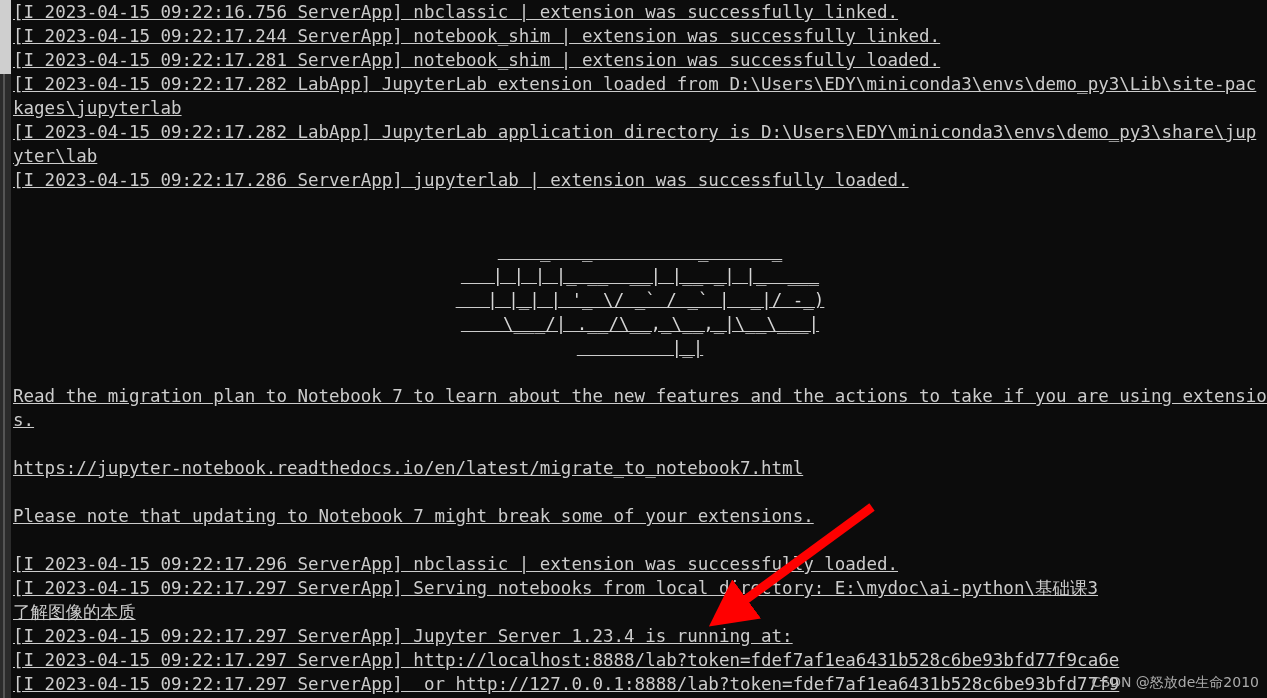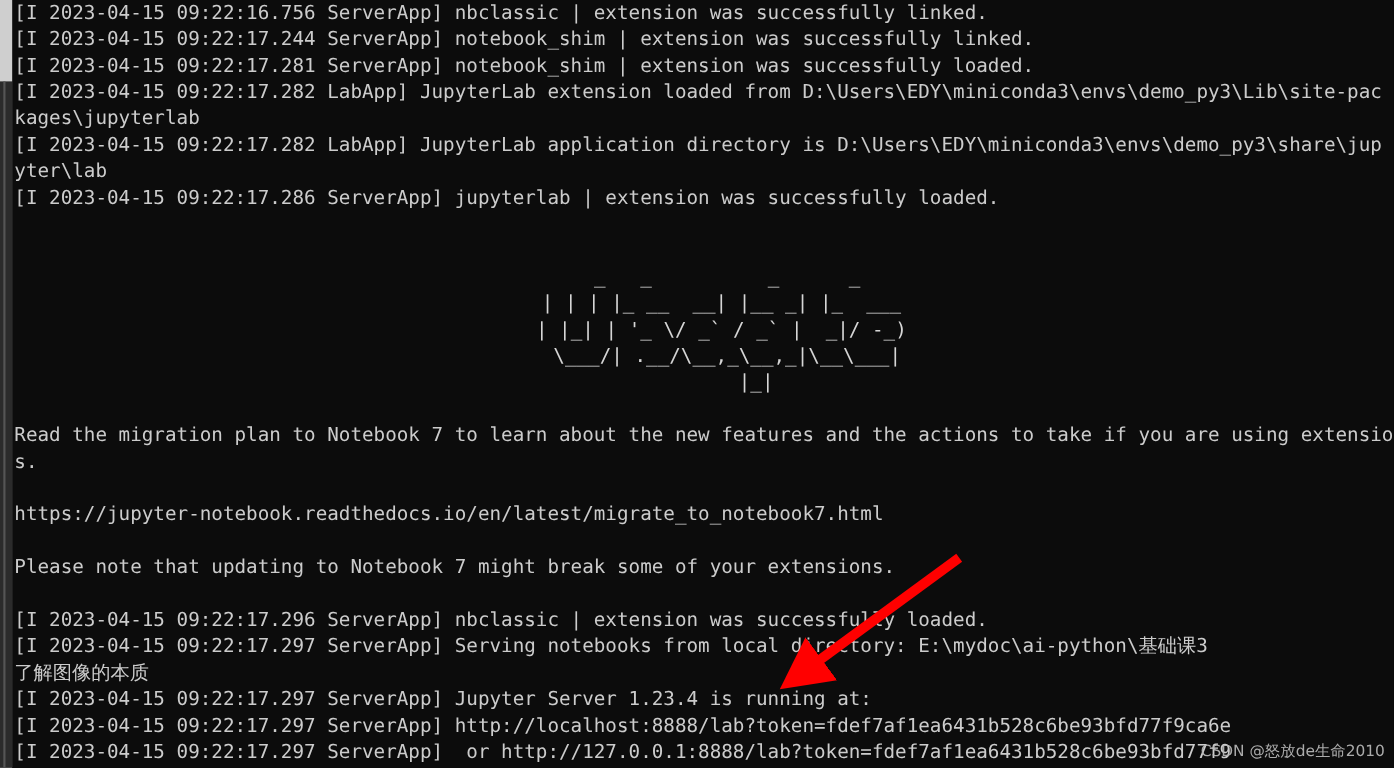--- a/index.html
+++ b/index.html
@@ -57,20 +57,21 @@
     position: absolute;
     left: 13px;
     top: 0;
     width: 1254px;
     height: 698px;
     color: #cccccc;
     font-size: 17.5px;
     line-height: 24px;
     white-space: pre;
     letter-spacing: 0px;
+    text-decoration: underline;
   }
   .line {
     height: 24px;
     white-space: pre;
     overflow: hidden;
   }
   .art {
     color: #d6d6d6;
     text-align: center;
   }

